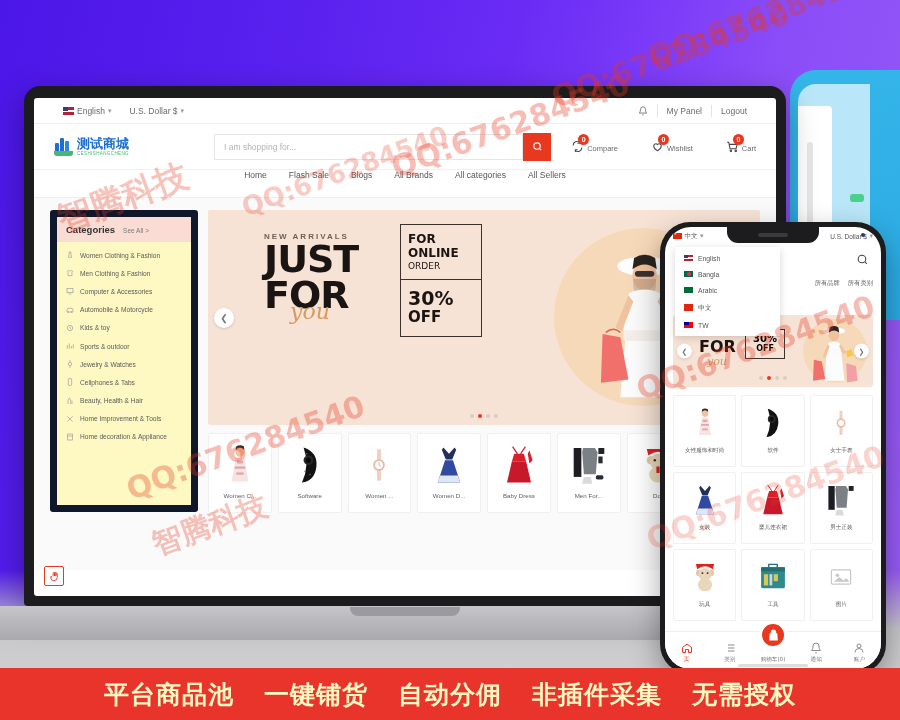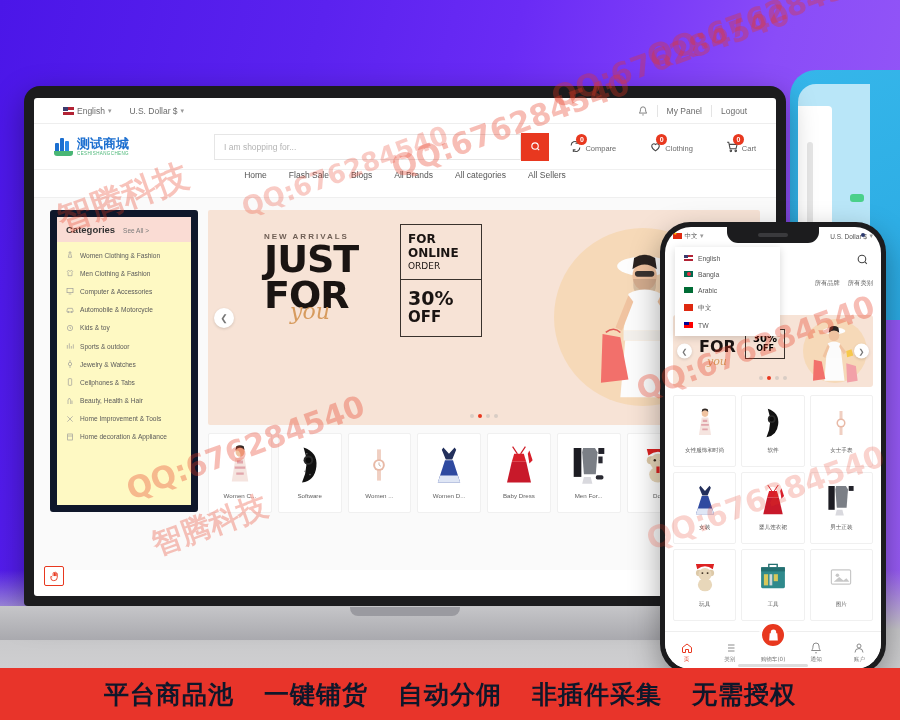--- a/index.html
+++ b/index.html
@@ -70,21 +70,21 @@
   }
 
   
   .bottom-banner {
     position: absolute; left: 0; bottom: 0; width: 900px; height: 52px;
     background: #e8342a;
     display: flex; align-items: center; justify-content: center;
     gap: 30px; z-index: 40;
   }
   .bottom-banner .item {
-    color: #0f172a; font-family: "DejaVu Sans", sans-serif;
+    color: #fef9c3; font-family: "DejaVu Sans", sans-serif;
     font-weight: bold; font-size: 25px; letter-spacing: 1px;
     white-space: nowrap;
   }
 
   
   .laptop {
     position: absolute; left: 24px; top: 86px; width: 762px; height: 546px;
     z-index: 10;
   }
   .laptop-lid {
@@ -431,21 +431,21 @@
                   <path d="M8 22v-4h4"></path>
               </svg>
               <span class="badge">0</span>
               <span class="lbl">Compare</span>
             </div>
             <div class="hdr-act">
               <svg class="ic" viewBox="0 0 24 24" fill="none" stroke="currentColor" stroke-width="2">
                 <path d="M12 20s-7-4.5-7-9a4 4 0 017-2.6A4 4 0 0119 11c0 4.5-7 9-7 9z"></path>
               </svg>
               <span class="badge">0</span>
-              <span class="lbl">Clothing</span>
+              <span class="lbl">Wishlist</span>
             </div>
             <div class="hdr-act">
               <svg class="ic" viewBox="0 0 24 24" fill="none" stroke="currentColor" stroke-width="2">
                 <path d="M2 4h3l2.5 12h11l2-8H6"></path>
                   <circle cx="9" cy="20" r="1.4"></circle>
                   <circle cx="18" cy="20" r="1.4"></circle>
               </svg>
               <span class="badge">0</span>
               <span class="lbl">Cart</span>
             </div>

